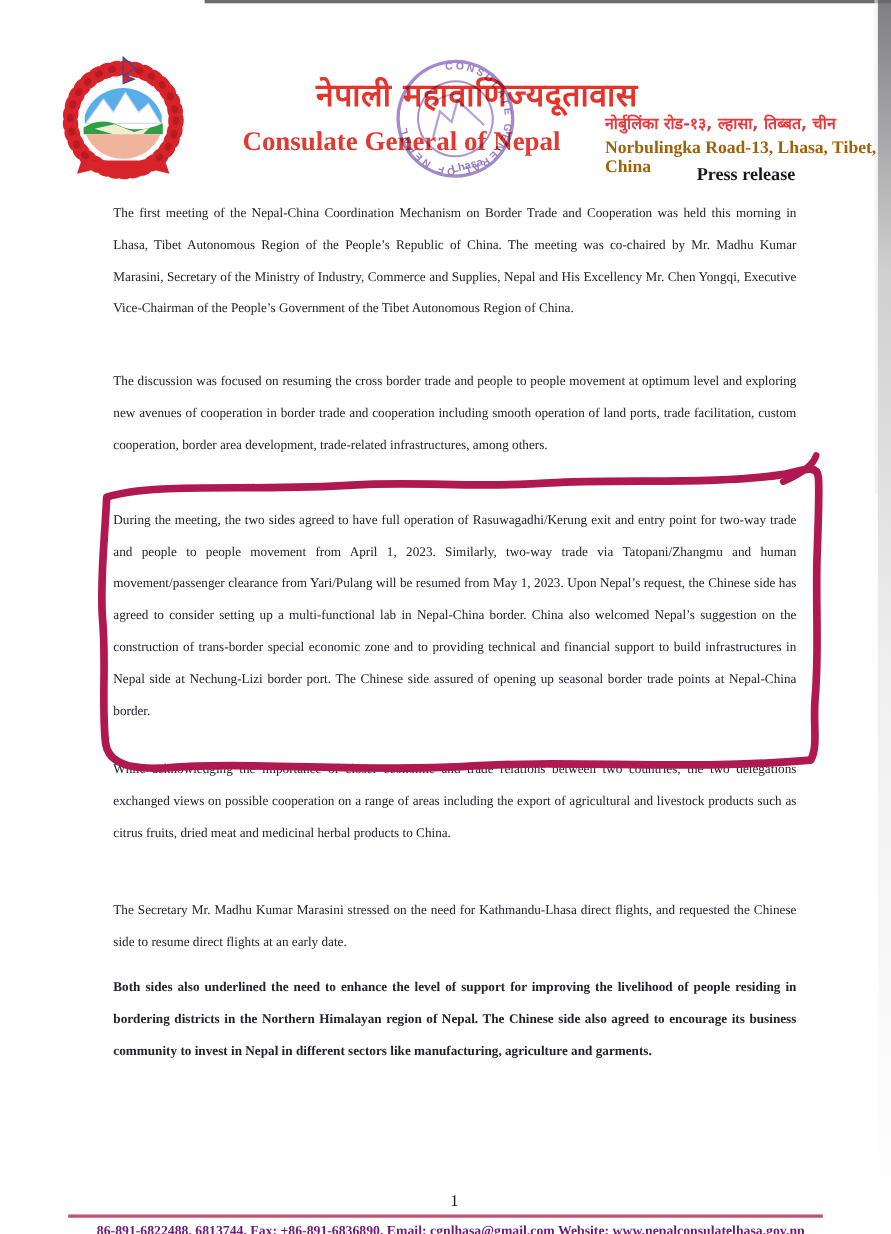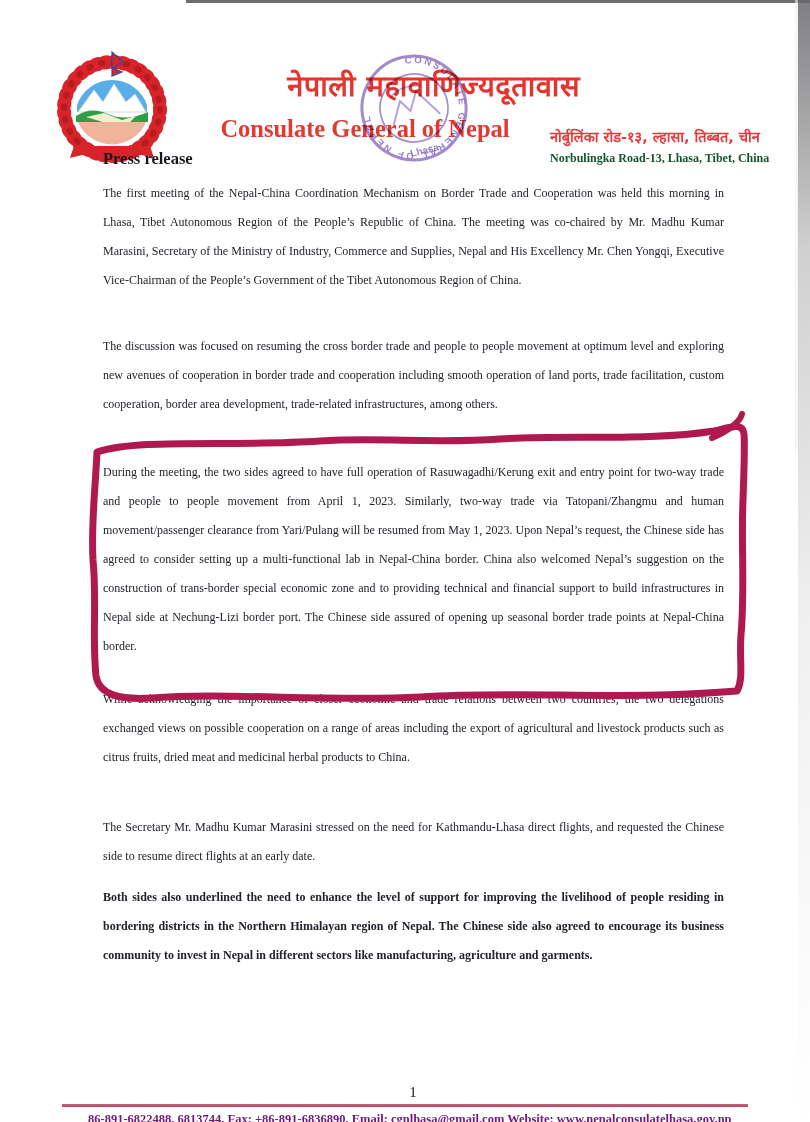--- a/index.html
+++ b/index.html
@@ -20,29 +20,29 @@
   .emblem{position:absolute;left:56px;top:50px;width:112px;height:118px;}
   .title-np{
     position:absolute;left:150px;top:66px;width:430px;text-align:right;
     font-family:"DejaVu Sans", sans-serif;font-weight:bold;font-size:29px;line-height:40px;
     color:#e5342c;letter-spacing:.5px;
   }
   .title-en{
     position:absolute;left:150px;top:112px;width:430px;text-align:center;
     font-weight:bold;font-size:24.5px;line-height:34px;color:#e03a31;
   }
-  .addr{position:absolute;left:550px;top:102px;width:256px;color:#e43b3f;margin-top:24px;}
+  .addr{position:absolute;left:550px;top:102px;width:256px;color:#e43b3f;}
   .addr-np{font-family:"DejaVu Sans", sans-serif;font-weight:bold;font-size:14.5px;line-height:22px;}
-  .addr-en{font-weight:bold;font-size:12px;line-height:17px;margin-top:2px;color:#14532d;}
+  .addr-en{font-weight:bold;font-size:16px;line-height:17px;margin-top:2px;color:#a16207;}
 
   .stamp-wrap{position:absolute;left:346px;top:40px;width:136px;height:136px;
     transform:rotate(-14deg);opacity:.78;mix-blend-mode:multiply;pointer-events:none;}
 
   .press-heading{
-    position:absolute;left:103px;top:149px;width:620px;text-align:left;
+    position:absolute;left:103px;top:149px;width:620px;text-align:right;
     font-weight:bold;font-size:16.5px;color:#17181d;
   }
 
   
   .para{
     position:absolute;left:103px;width:621px;margin:0;
     font-size:12px;line-height:29px;color:#22232a;
     text-align:justify;
   }
   .p1{top:179px;} .p2{top:332px;} .p3{top:458px;} .p4{top:685px;}

